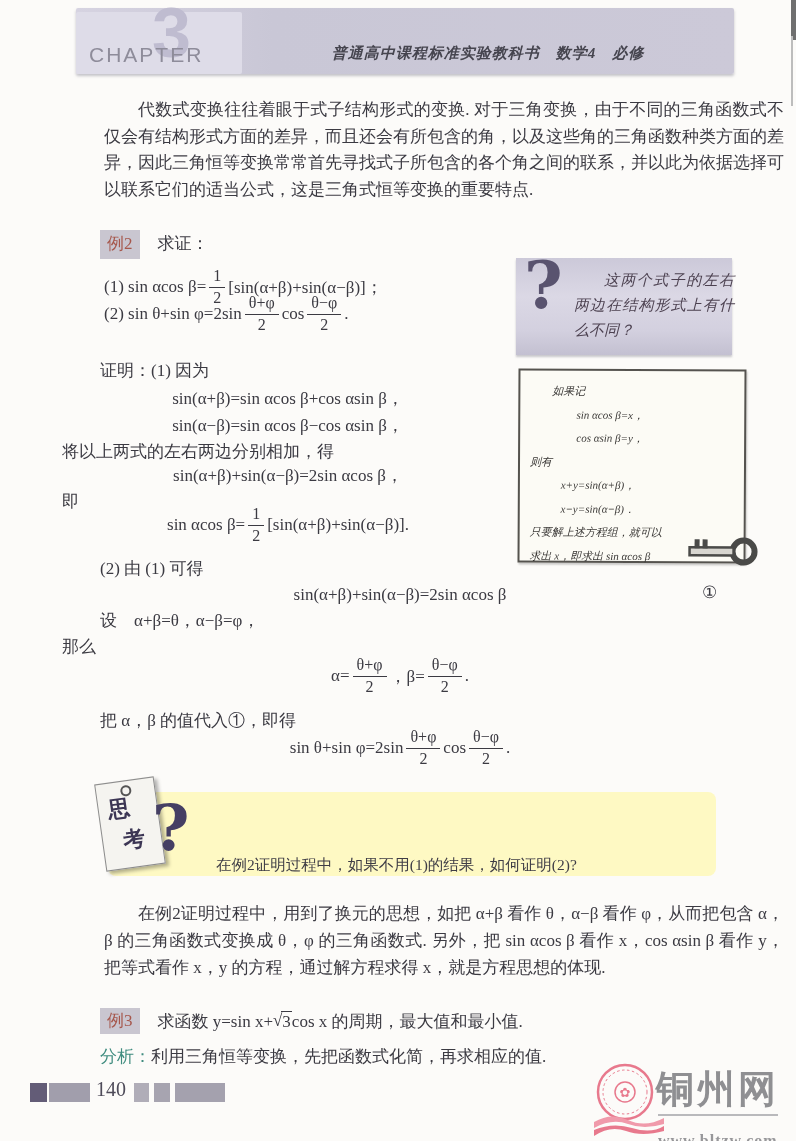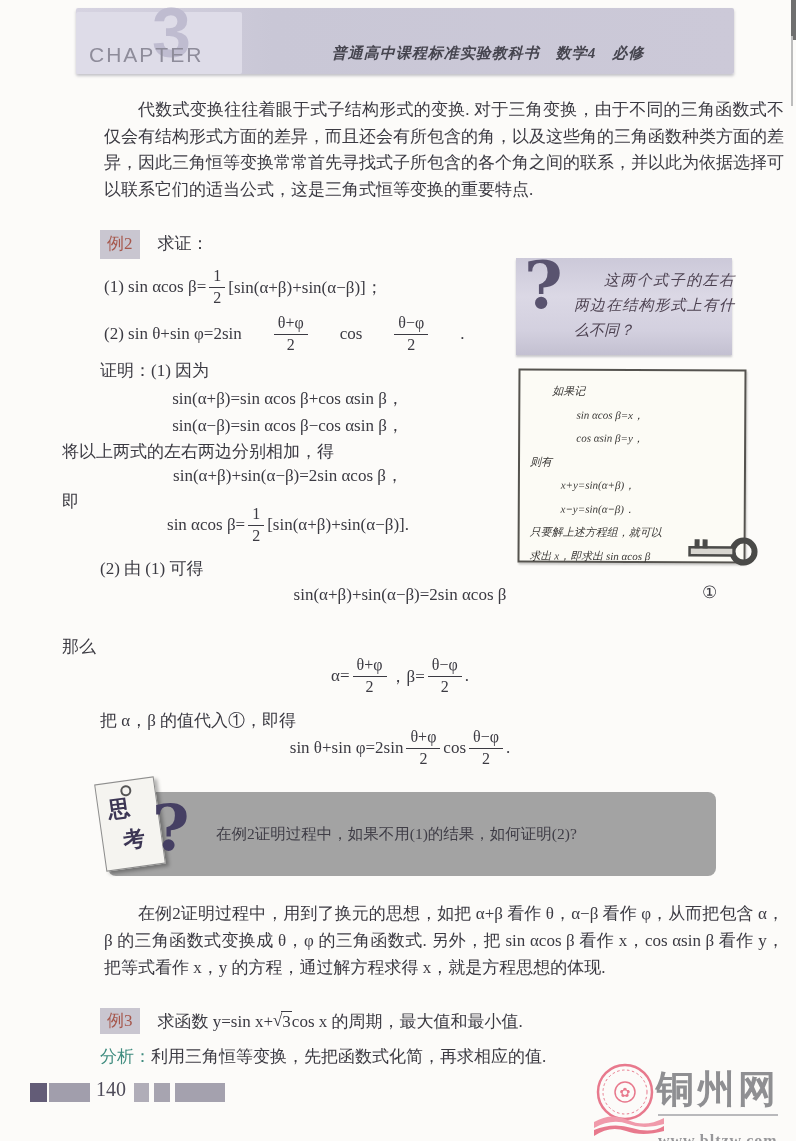--- a/index.html
+++ b/index.html
@@ -50,21 +50,21 @@
     background:#fcfbf5;border:2px solid #55534f;transform:rotate(.3deg);
     box-shadow:1px 2px 2px rgba(0,0,0,.2);}
   .kbox-inner{padding:9px 10px 0 10px;font-style:italic;}
   .kb-line{font-size:11px;line-height:23.5px;color:#3a3836;white-space:nowrap;}
   .kb-ind1{text-indent:2em;}
   .kb-ind2{padding-left:4.2em;}
   .kb-ind3{padding-left:2.8em;}
   .key-icon{position:absolute;right:-16px;bottom:-13px;}
   
   .tband{position:absolute;left:108px;top:792px;width:608px;height:84px;
-    background:#a3a3a3;border-radius:8px;display:flex;align-items:center;}
+    background:#fef9c3;border-radius:8px;display:flex;align-items:flex-end;}
   .tband-text{padding-left:108px;font-size:15.5px;color:#3f3d46;}
   .ticon{position:absolute;left:94px;top:778px;width:112px;height:108px;}
   .tpaper{position:absolute;left:6px;top:2px;width:58px;height:86px;background:#f5f4f0;
     border:1px solid #8d8d8d;transform:rotate(-8deg);box-shadow:3px 3px 4px rgba(0,0,0,.3);}
   .tpaper .pin{position:absolute;left:24px;top:4px;width:7px;height:7px;border:2px solid #555;
     border-radius:50%;}
   .tchar1{position:absolute;left:9px;top:12px;font-size:22px;font-weight:bold;color:#3c3654;}
   .tchar2{position:absolute;left:20px;top:44px;font-size:22px;font-weight:bold;color:#3c3654;}
   .tqmark{position:absolute;left:58px;top:18px;font-size:64px;font-weight:bold;
     color:#453f63;font-family:"DejaVu Serif",serif;line-height:1;}
@@ -111,21 +111,21 @@
 
   <div class="eq-row" style="left:104px;top:266px;height:42px;">
     <span>(1)  sin αcos β=</span>
     <span class="frac">
         <span class="num">1</span>
         <span class="den">2</span>
       </span>
     <span>[sin(α+β)+sin(α−β)]；</span>
   </div>
 
-  <div class="eq-row" style="left:104px;top:312px;height:44px;gap:29px;">
+  <div class="eq-row" style="left:104px;top:292px;height:44px;">
     <span>(2)  sin θ+sin φ=2sin</span>
     <span class="frac">
         <span class="num">θ+φ</span>
         <span class="den">2</span>
       </span>
     <span>cos</span>
     <span class="frac">
         <span class="num">θ−φ</span>
         <span class="den">2</span>
       </span>
@@ -143,20 +143,21 @@
     <span class="frac">
         <span class="num">1</span>
         <span class="den">2</span>
       </span>
     <span>[sin(α+β)+sin(α−β)].</span>
   </div>
 
   <div class="line" style="left:100px;top:556px;">(2) 由 (1) 可得</div>
   <div class="line" style="left:62px;top:582px;width:676px;text-align:center;">sin(α+β)+sin(α−β)=2sin αcos β</div>
   <div class="eq-num">①</div>
+  <div class="line" style="left:100px;top:608px;">设　α+β=θ，α−β=φ，</div>
   <div class="line" style="left:62px;top:634px;">那么</div>
   <div class="eq-row eq-center" style="left:62px;top:652px;width:676px;height:48px;">
     <span>α=</span>
     <span class="frac">
         <span class="num">θ+φ</span>
         <span class="den">2</span>
       </span>
     <span>，β=</span>
     <span class="frac">
         <span class="num">θ−φ</span>

